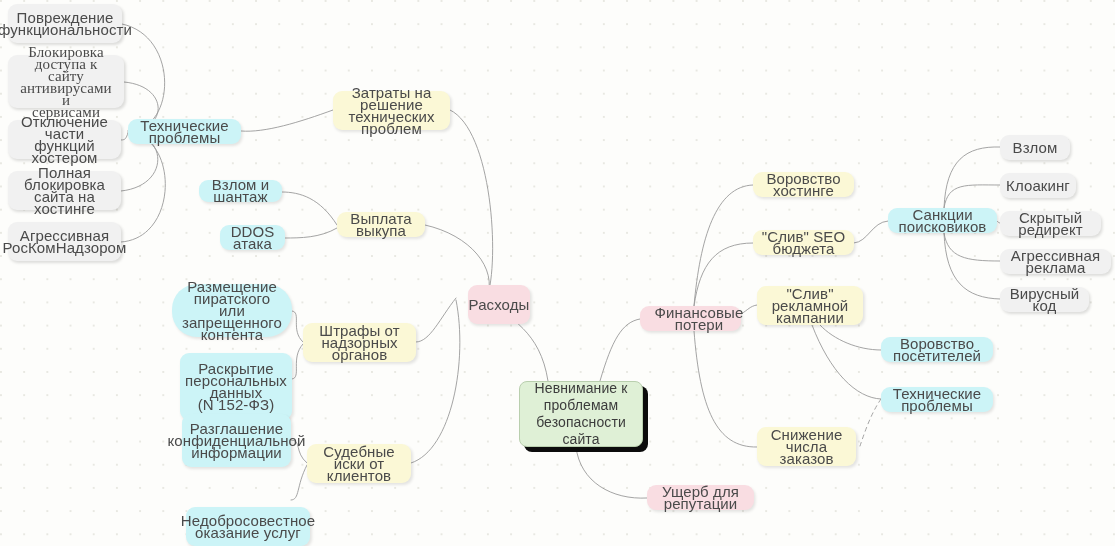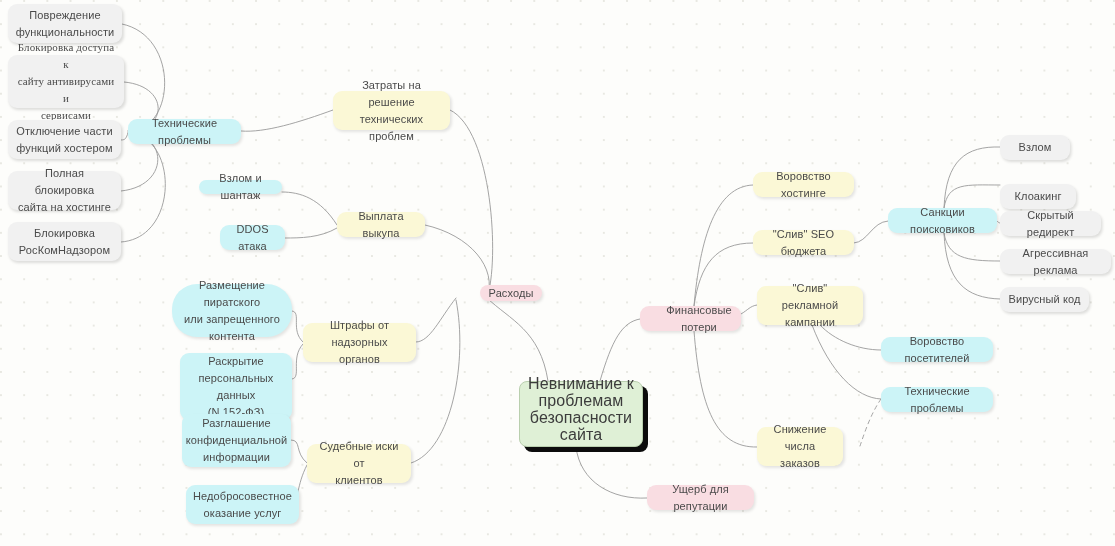--- a/index.html
+++ b/index.html
@@ -18,41 +18,40 @@
       radial-gradient(circle at 1px 1px, rgba(215,215,205,.55) 0.8px, transparent 0.9px);
     background-size:23.2px 23.2px;
   }
   #edges{position:absolute;left:0;top:0;width:1115px;height:546px;pointer-events:none;}
   .node{
     position:absolute;
     box-sizing:border-box;
     display:flex;align-items:center;justify-content:center;
     text-align:center;
     border-radius:9px;
-    font-size:11px;
-    line-height:17px;
+    font-size:15px;
+    line-height:12px;
     color:#4a4a4a;
     letter-spacing:.1px;
     padding:3px 7px;
     white-space:pre-line;
     user-select:none;
   }
   .n-gray{background:#f1f1f1;box-shadow:1.5px 2px 3px rgba(0,0,0,.13);}
   .n-cyan{background:#ccf4f7;box-shadow:1.5px 2px 3px rgba(0,0,0,.10);}
   .n-yellow{background:#fbf8d6;box-shadow:1.5px 2px 3px rgba(0,0,0,.10);}
   .n-pink{background:#f9dde2;box-shadow:1.5px 2px 3px rgba(0,0,0,.10);}
   .n-root{
     background:#dff0d6;
     border:1px solid #b9cfae;
     border-radius:8px;
     box-shadow:5px 5px 0 #0c0c0c;
-    font-size:16px;
+    font-size:14px;
     line-height:17px;
     color:#3c3c3c;
-    align-items:flex-end;
   }
 </style>
 </head>
 <body>
 
 <div id="canvas">
   <svg id="edges" viewBox="0 0 1115 546" xmlns="http://www.w3.org/2000/svg">
       <path d="M 548 381 C 540 330 510 320 487 298" fill="none" stroke="#9a9a9a" stroke-width="0.9" stroke-linecap="round"></path>
       <path d="M 600 381 C 612 340 622 322 640 319" fill="none" stroke="#9a9a9a" stroke-width="0.9" stroke-linecap="round"></path>
       <path d="M 576 447 C 580 482 612 500 647 498" fill="none" stroke="#9a9a9a" stroke-width="0.9" stroke-linecap="round"></path>
@@ -80,66 +79,66 @@
       <path d="M 820 325 C 834 340 858 350 881 350" fill="none" stroke="#9a9a9a" stroke-width="0.9" stroke-linecap="round"></path>
       <path d="M 812 325 C 830 372 856 398 881 399" fill="none" stroke="#9a9a9a" stroke-width="0.9" stroke-linecap="round"></path>
       <path d="M 881 399 C 872 412 866 428 860 446" fill="none" stroke="#9a9a9a" stroke-width="0.9" stroke-linecap="round" stroke-dasharray="4,4"></path>
       <path d="M 944 208 C 946 160 966 146 1000 147" fill="none" stroke="#9a9a9a" stroke-width="0.9" stroke-linecap="round"></path>
       <path d="M 944 208 C 948 182 966 185 1000 185" fill="none" stroke="#9a9a9a" stroke-width="0.9" stroke-linecap="round"></path>
       <path d="M 997 221 C 998 222 999 223 1000 223" fill="none" stroke="#9a9a9a" stroke-width="0.9" stroke-linecap="round"></path>
       <path d="M 944 233 C 948 258 966 261 1000 261" fill="none" stroke="#9a9a9a" stroke-width="0.9" stroke-linecap="round"></path>
       <path d="M 944 233 C 946 282 966 298 1000 299" fill="none" stroke="#9a9a9a" stroke-width="0.9" stroke-linecap="round"></path>
     </svg>
   <div id="nodes">
-      <div class="node n-pink" style="left: 480px; top: 285px; width: 62px; height: 16px;"><span>Расходы</span></div>
+      <div class="node n-pink" style="left: 468px; top: 285px; width: 62px; height: 39px;"><span>Расходы</span></div>
       <div class="node n-pink" style="left: 640px; top: 306px; width: 101px; height: 25px; padding-left: 24px;"><span>Финансовые потери</span></div>
       <div class="node n-pink" style="left: 647px; top: 485px; width: 107px; height: 25px;"><span>Ущерб для репутации</span></div>
       <div class="node n-yellow" style="left: 333px; top: 91px; width: 117px; height: 39px;"><span>Затраты на решение
 технических проблем</span></div>
       <div class="node n-yellow" style="left: 337px; top: 212px; width: 88px; height: 25px;"><span>Выплата выкупа</span></div>
       <div class="node n-yellow" style="left: 303px; top: 323px; width: 113px; height: 39px;"><span>Штрафы от надзорных
 органов</span></div>
       <div class="node n-yellow" style="left: 307px; top: 444px; width: 104px; height: 39px;"><span>Судебные иски от
 клиентов</span></div>
       <div class="node n-cyan" style="left: 128px; top: 119px; width: 113px; height: 25px;"><span>Технические проблемы</span></div>
-      <div class="node n-cyan" style="left: 199px; top: 180px; width: 83px; height: 14px;"><span>Взлом и шантаж</span></div>
+      <div class="node n-cyan" style="left: 199px; top: 180px; width: 83px; height: 22px;"><span>Взлом и шантаж</span></div>
       <div class="node n-cyan" style="left: 220px; top: 225px; width: 65px; height: 25px;"><span>DDOS атака</span></div>
       <div class="node n-cyan" style="left: 172px; top: 284px; width: 120px; height: 53px; border-radius: 25px;"><span>Размещение пиратского
 или запрещенного
 контента</span></div>
       <div class="node n-cyan" style="left: 180px; top: 353px; width: 112px; height: 67px;"><span>Раскрытие
 персональных данных
 (N 152-ФЗ)</span></div>
       <div class="node n-cyan" style="left: 182px; top: 414px; width: 109px; height: 53px;"><span>Разглашение
 конфиденциальной
 информации</span></div>
-      <div class="node n-cyan" style="left: 186px; top: 485px; width: 113px; height: 39px;"><span>Недобросовестное
+      <div class="node n-cyan" style="left: 186px; top: 507px; width: 124px; height: 39px;"><span>Недобросовестное
 оказание услуг</span></div>
       <div class="node n-gray" style="left: 8px; top: 4px; width: 114px; height: 39px;"><span>Повреждение
 функциональности</span></div>
       <div class="node n-gray" style="left: 8px; top: 55px; width: 116px; height: 53px; font-family: Liberation Serif, serif;"><span>Блокировка доступа к
 сайту антивирусами и
 сервисами</span></div>
       <div class="node n-gray" style="left: 8px; top: 120px; width: 113px; height: 39px;"><span>Отключение части
 функций хостером</span></div>
       <div class="node n-gray" style="left: 8px; top: 171px; width: 113px; height: 39px; justify-content: center;"><span>Полная блокировка
 сайта на хостинге</span></div>
-      <div class="node n-gray" style="left: 8px; top: 222px; width: 113px; height: 39px;"><span>Блокировка
+      <div class="node n-gray" style="left: 8px; top: 222px; width: 113px; height: 39px;"><span>Агрессивная
 РосКомНадзором</span></div>
       <div class="node n-yellow" style="left: 753px; top: 172px; width: 101px; height: 25px;"><span>Воровство хостинге</span></div>
       <div class="node n-yellow" style="left: 753px; top: 230px; width: 101px; height: 25px;"><span>"Слив" SEO бюджета</span></div>
       <div class="node n-yellow" style="left: 757px; top: 286px; width: 106px; height: 39px;"><span>"Слив" рекламной
 кампании</span></div>
-      <div class="node n-yellow" style="left: 757px; top: 427px; width: 86px; height: 39px;"><span>Снижение числа
+      <div class="node n-yellow" style="left: 757px; top: 427px; width: 99px; height: 39px;"><span>Снижение числа
 заказов</span></div>
       <div class="node n-cyan" style="left: 888px; top: 208px; width: 109px; height: 25px;"><span>Санкции поисковиков</span></div>
       <div class="node n-cyan" style="left: 881px; top: 337px; width: 112px; height: 25px;"><span>Воровство посетителей</span></div>
       <div class="node n-cyan" style="left: 881px; top: 387px; width: 112px; height: 25px;"><span>Технические проблемы</span></div>
       <div class="node n-gray" style="left: 1000px; top: 135px; width: 70px; height: 25px;"><span>Взлом</span></div>
-      <div class="node n-gray" style="left: 1000px; top: 184px; width: 76px; height: 25px;"><span>Клоакинг</span></div>
+      <div class="node n-gray" style="left: 1000px; top: 173px; width: 76px; height: 25px;"><span>Клоакинг</span></div>
       <div class="node n-gray" style="left: 1000px; top: 211px; width: 101px; height: 25px;"><span>Скрытый редирект</span></div>
       <div class="node n-gray" style="left: 1000px; top: 249px; width: 111px; height: 25px;"><span>Агрессивная реклама</span></div>
       <div class="node n-gray" style="left: 1000px; top: 287px; width: 89px; height: 25px;"><span>Вирусный код</span></div>
       <div class="node n-root" style="left: 519px; top: 381px; width: 124px; height: 66px;"><span>Невнимание к
 проблемам
 безопасности сайта</span></div>
     </div>
 </div>
 
 </body></html>

